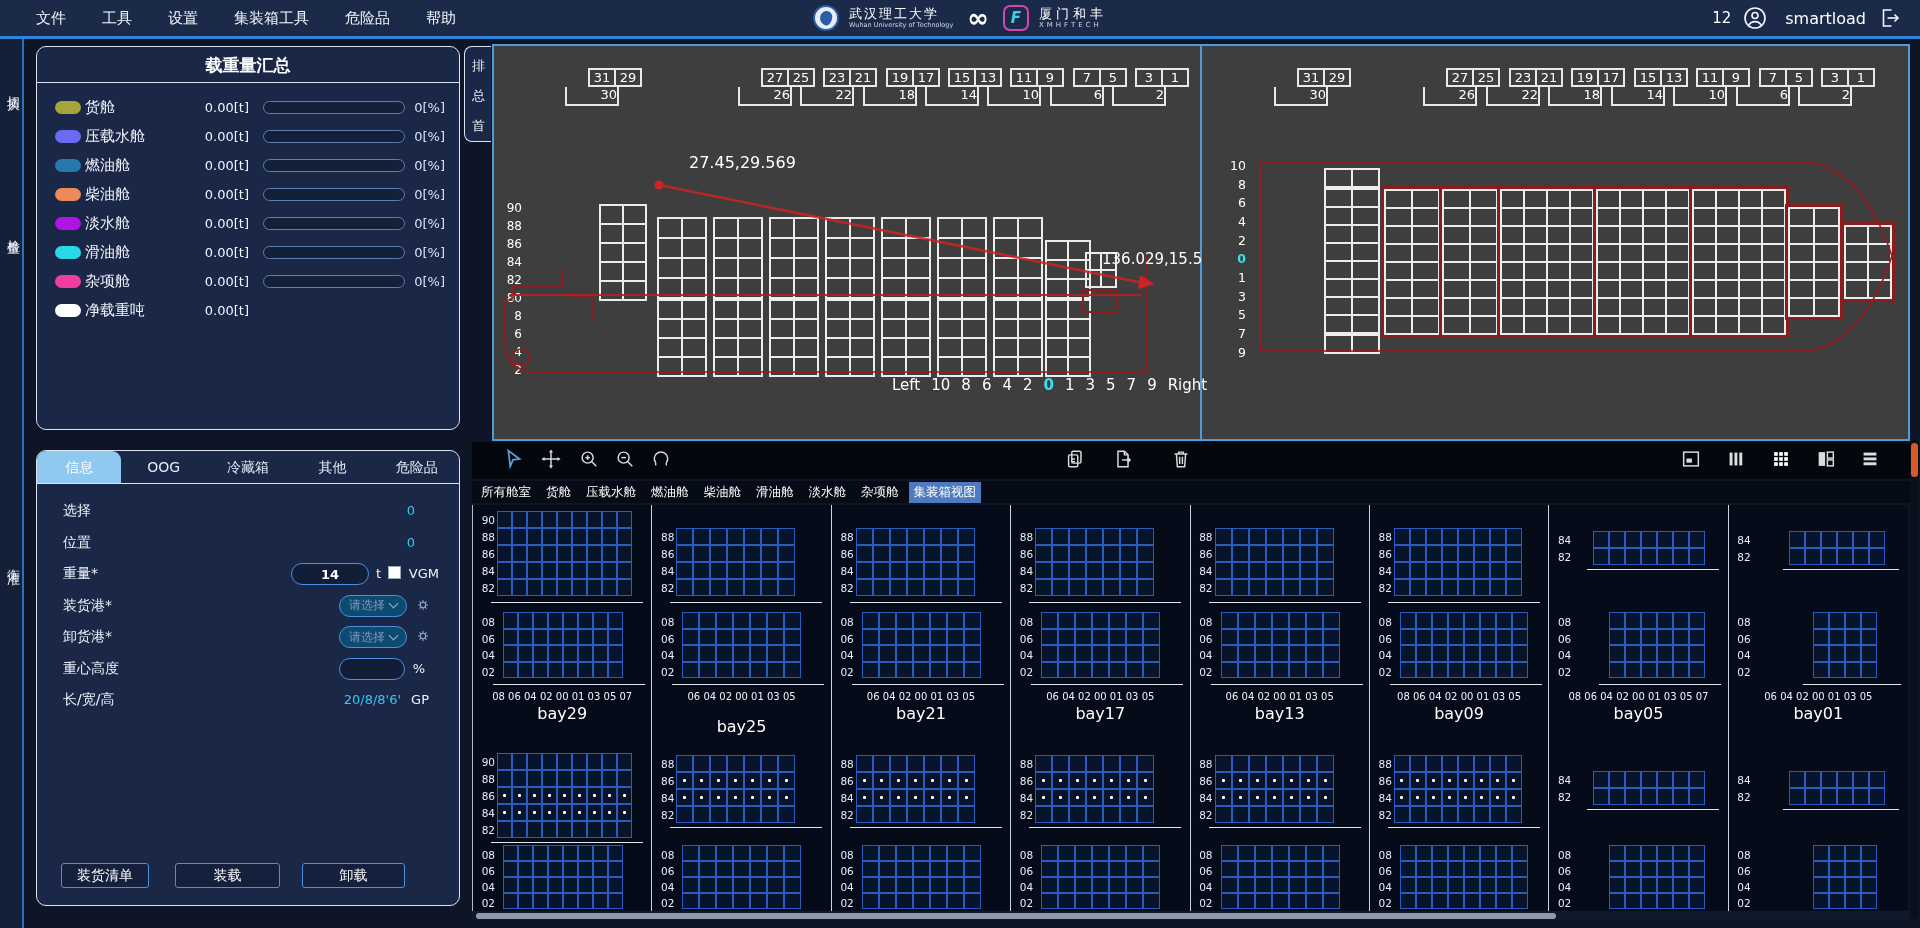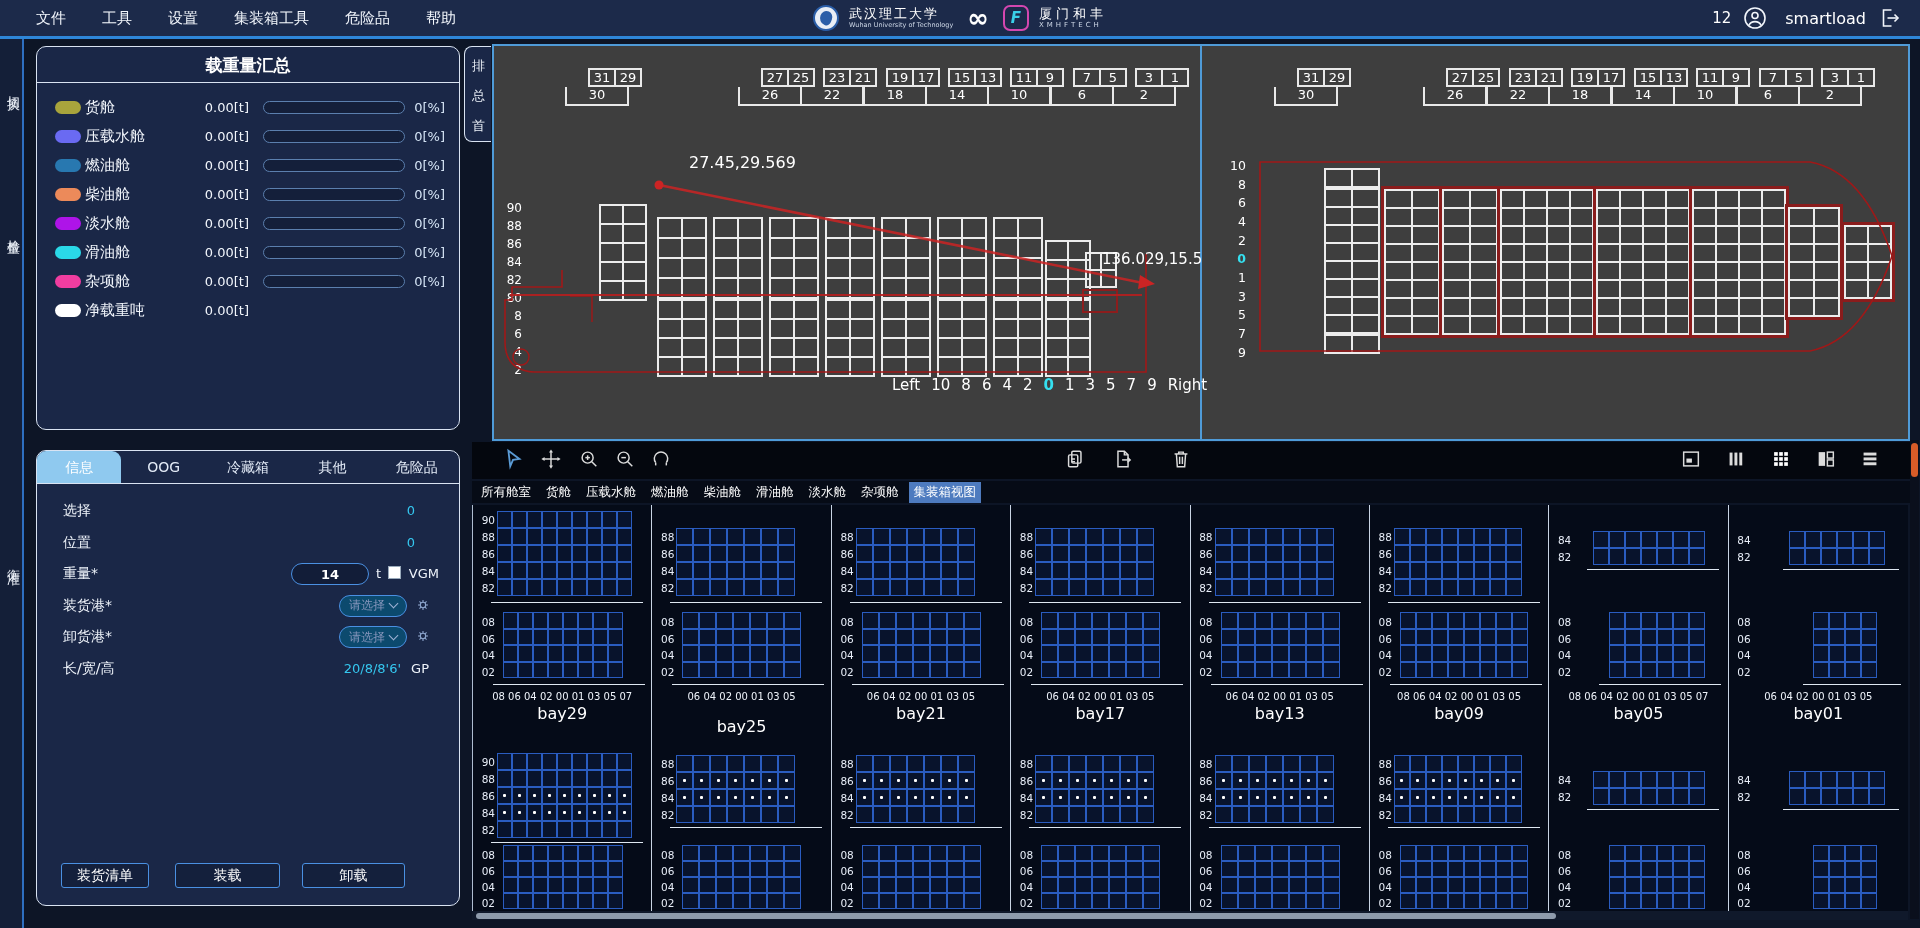--- a/index.html
+++ b/index.html
@@ -83,22 +83,22 @@
 
   
   .ship-panel { position:absolute; left:492px; top:44px; width:1418px; height:397px; background:#3e3e3e;
                 border:2px solid #4f9bd8; z-index:10; overflow:hidden; }
   .ship-divider { position:absolute; left:706px; top:0; width:2px; height:100%; background:#4f9bd8; }
   .bhdr { position:absolute; }
   .bhdr .hr1 { display:flex;margin-left:24px; }
   .hcell { width:28px; height:19px; border:2px solid #e9e9e9; color:#fff; font-size:13px;
            text-align:center; line-height:15px; }
   .hcell + .hcell { margin-left:-2px; }
-  .hcell2 { width:64px; height:19px; border:2px solid #e9e9e9; border-top:none; color:#fff; font-size:13px;
-            text-align:center; line-height:16px; margin-left:1px; }
+  .hcell2 { width:54px; height:19px; border:2px solid #e9e9e9; border-top:none; color:#fff; font-size:13px;
+            text-align:right; line-height:16px; margin-left:1px; }
   .tierlab { position:absolute; width:20px; text-align:right; font-size:12px; color:#fff; }
   .rowlab { position:absolute; width:20px; text-align:right; font-size:12.5px; color:#fff; }
   .cyan { color:#35e0f0 !important; font-weight:bold; }
   .wgrid { position:absolute; display:grid; }
   .wc { border:2px solid #ececec; margin:-1px; }
   .axis { position:absolute; display:flex; gap:11px; font-size:15px; color:#fff; }
   .redbox { position:absolute; border:2px solid #8c1d1d; }
   svg.overlay { position:absolute; left:0; top:0; pointer-events:none; z-index:6; }
 
   
@@ -295,20 +295,25 @@
       <div class="field-row">
         <span class="f-label">卸货港*</span>
         <div class="f-select" style="width: 68px; right: 52px;">
           <span class="sv">请选择</span>
           <span class="chev"></span>
         </div>
         <span class="f-gear" style="position: absolute; right: 28px; top: 6px;"><svg viewBox="0 0 24 24" width="16" height="16">
             <circle cx="12" cy="12" r="4" stroke="#8fa8d0" fill="none" stroke-width="1.6"></circle>
             <path d="M12 4.5v3M12 16.5v3M4.5 12h3M16.5 12h3M6.7 6.7l2.1 2.1M15.2 15.2l2.1 2.1M17.3 6.7l-2.1 2.1M6.7 17.3l2.1-2.1" stroke="#8fa8d0" fill="none" stroke-width="1.6"></path>
           </svg></span>
+      </div>
+      <div class="field-row">
+        <span class="f-label">重心高度</span>
+        <input class="f-input" style="width: 66px; right: 54px;">
+        <span class="f-unit" style="right: 34px;">%</span>
       </div>
       <div class="field-row">
         <span class="f-label">长/宽/高</span>
         <span class="f-val" style="right: 58px;">20/8/8'6'</span>
         <span class="f-unit" style="right: 30px;">GP</span>
       </div>
     </div>
   <div class="btnrow" id="infoBtns">
       <button class="ibtn" style="left: 24px; width: 88px;">装货清单</button>
       <button class="ibtn" style="left: 138px; width: 105px;">装载</button>

